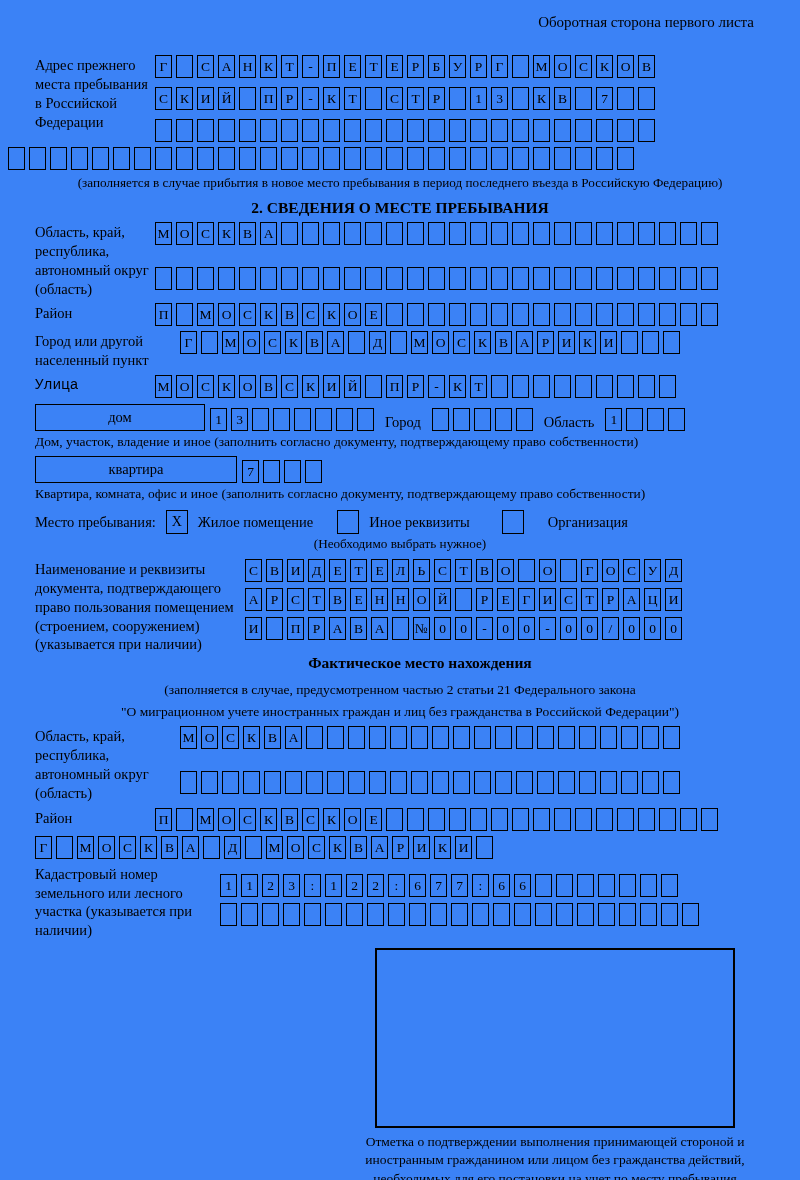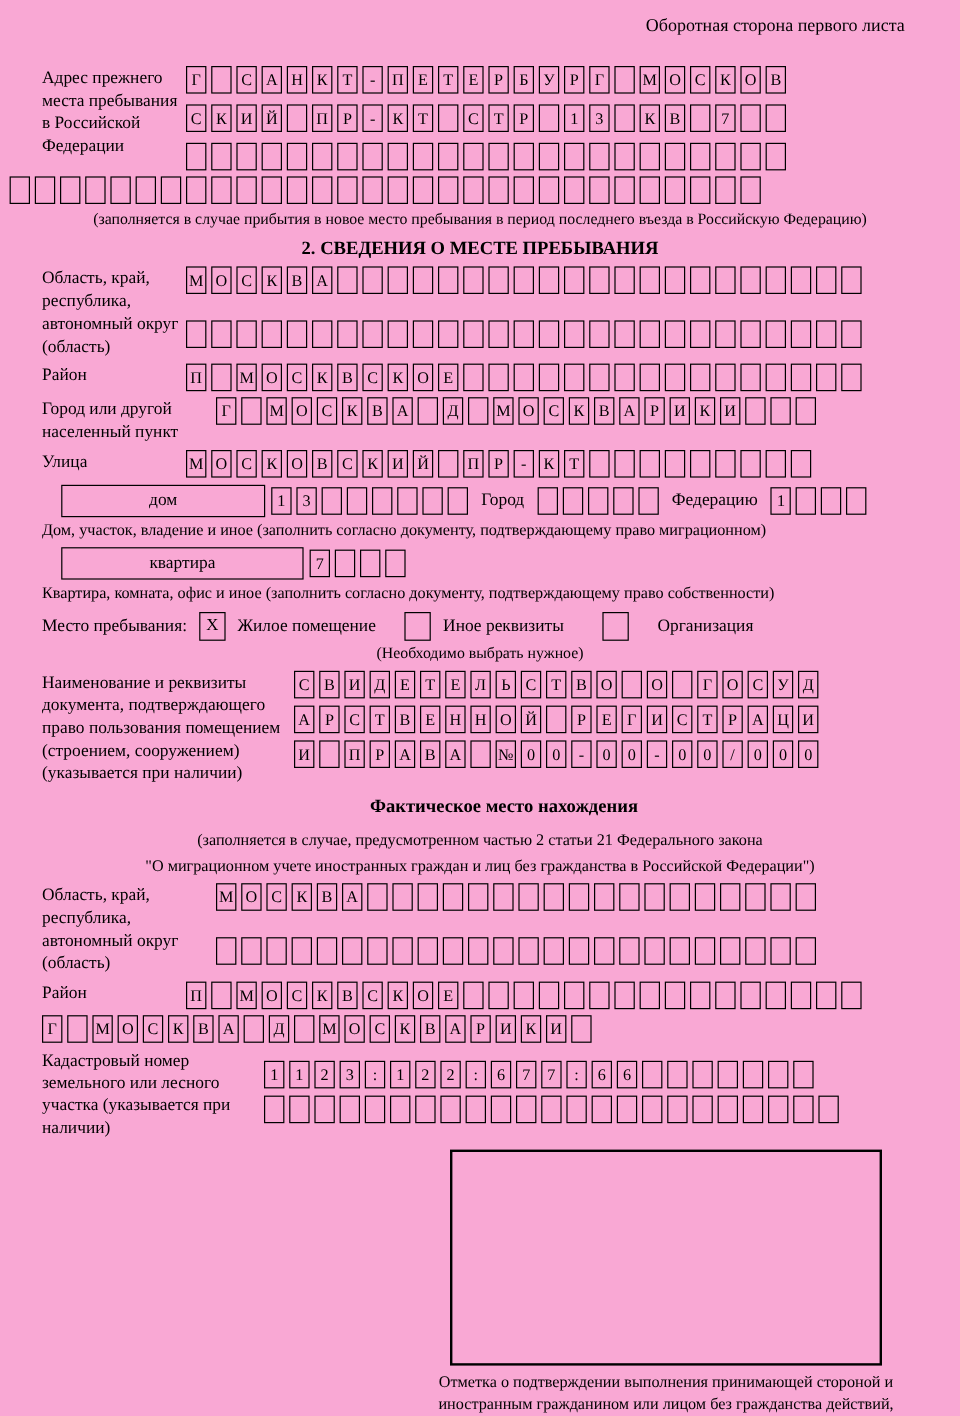--- a/index.html
+++ b/index.html
@@ -1,17 +1,17 @@
 <!DOCTYPE html>
 <html lang="ru"><head>
 <meta charset="utf-8">
 <style>
   html,body{margin:0;padding:0;background:#fff;}
   .page{
-    position:relative;width:800px;height:1180px;overflow:hidden;background:#f9a8d4;color:#000;
+    position:relative;width:800px;height:1180px;overflow:hidden;background:#3b82f6;color:#000;
     font-family:"Liberation Serif","DejaVu Serif",serif;
   }
   .hdr{ text-align:right;padding:14px 46px 0 0;font-size:15px; }
   .frow{ display:flex;align-items:flex-start;padding-left:35px;margin-top:5px; }
   .lbl{ font-size:14.5px;line-height:1.3;flex-shrink:0;padding-top:1px; }
   .cells{ display:flex;gap:4px;flex-wrap:nowrap; }
   .cell{
     width:15px;height:21px;border:1.6px solid #000;flex-shrink:0;
     display:flex;align-items:center;justify-content:center;
     font-size:13.5px;line-height:1;
@@ -23,21 +23,21 @@
   .fullrow{ padding-left:8px;margin-top:5px; }
   .note-c{ text-align:center;font-size:13.2px;margin-top:5px; }
   .note-l{ font-size:13.5px;padding-left:35px;margin-top:3px; }
   .sec-title{ text-align:center;font-weight:bold;font-size:15.5px;margin-top:8px; }
   .wide-box{
     height:25px;border:1.6px solid #000;display:flex;align-items:center;justify-content:center;
     font-size:14.5px;flex-shrink:0;
   }
   .house-box{ width:168px; }
   .apt-box{ width:200px; }
-  .inline-row{ display:flex;align-items:center;gap:5px;padding-left:51px;margin-top:6px; }
+  .inline-row{ display:flex;align-items:flex-end;gap:5px;padding-left:35px;margin-top:6px; }
   .inline-lbl{ font-size:14.5px;padding:0 6px; }
   .stay-row{ display:flex;align-items:center;gap:10px;padding-left:35px;margin-top:8px;font-size:14.5px; }
   .chk{
     width:20px;height:22px;border:1.6px solid #000;display:flex;align-items:center;justify-content:center;
     font-size:14px;flex-shrink:0;
   }
   .fact-note{ text-align:center;font-size:13.5px;margin-top:2px;line-height:1.45; }
   .bottom{ display:flex;justify-content:flex-end;padding-right:40px;margin-top:8px; }
   .bottom-inner{ width:410px;display:flex;flex-direction:column;align-items:center; }
   .stamp-box{ width:356px;height:176px;border:2px solid #000; }
@@ -290,21 +290,21 @@
         <div class="cell">И</div>
         <div class="cell">К</div>
         <div class="cell">И</div>
         <div class="cell"></div>
         <div class="cell"></div>
         <div class="cell"></div>
       </div>
   </div>
 
   <div class="frow">
-    <div class="lbl" style="width:120px;">Улица</div>
+    <div class="lbl" style="width:120px;font-family:Liberation Mono, monospace;">Улица</div>
     <div class="cells">
         <div class="cell">М</div>
         <div class="cell">О</div>
         <div class="cell">С</div>
         <div class="cell">К</div>
         <div class="cell">О</div>
         <div class="cell">В</div>
         <div class="cell">С</div>
         <div class="cell">К</div>
         <div class="cell">И</div>
@@ -340,29 +340,29 @@
         <div class="cell"></div>
       </div>
     <span class="inline-lbl">Город</span>
     <div class="cells">
         <div class="cell"></div>
         <div class="cell"></div>
         <div class="cell"></div>
         <div class="cell"></div>
         <div class="cell"></div>
       </div>
-    <span class="inline-lbl">Федерацию</span>
+    <span class="inline-lbl">Область</span>
     <div class="cells">
         <div class="cell">1</div>
         <div class="cell"></div>
         <div class="cell"></div>
         <div class="cell"></div>
       </div>
   </div>
-  <div class="note-l">Дом, участок, владение и иное (заполнить согласно документу, подтверждающему право миграционном)</div>
+  <div class="note-l">Дом, участок, владение и иное (заполнить согласно документу, подтверждающему право собственности)</div>
 
   <div class="inline-row">
     <div class="wide-box apt-box">квартира</div>
     <div class="cells">
         <div class="cell">7</div>
         <div class="cell"></div>
         <div class="cell"></div>
         <div class="cell"></div>
       </div>
   </div>
@@ -447,21 +447,21 @@
           <div class="cell">0</div>
           <div class="cell">0</div>
           <div class="cell">/</div>
           <div class="cell">0</div>
           <div class="cell">0</div>
           <div class="cell">0</div>
         </div>
     </div>
   </div>
 
-  <div class="sec-title" style="margin-top:10px;padding-left:40px;">Фактическое место нахождения</div>
+  <div class="sec-title" style="margin-top:0;padding-left:40px;">Фактическое место нахождения</div>
   <div class="fact-note" style="margin-top:8px;">(заполняется в случае, предусмотренном частью 2 статьи 21 Федерального закона</div>
   <div class="fact-note">"О миграционном учете иностранных граждан и лиц без гражданства в Российской Федерации")</div>
 
   <div class="frow">
     <div class="lbl" style="width:145px;">Область, край, республика, автономный округ (область)</div>
     <div class="cells-col gap-lg">
       <div class="cells">
           <div class="cell">М</div>
           <div class="cell">О</div>
           <div class="cell">С</div>

